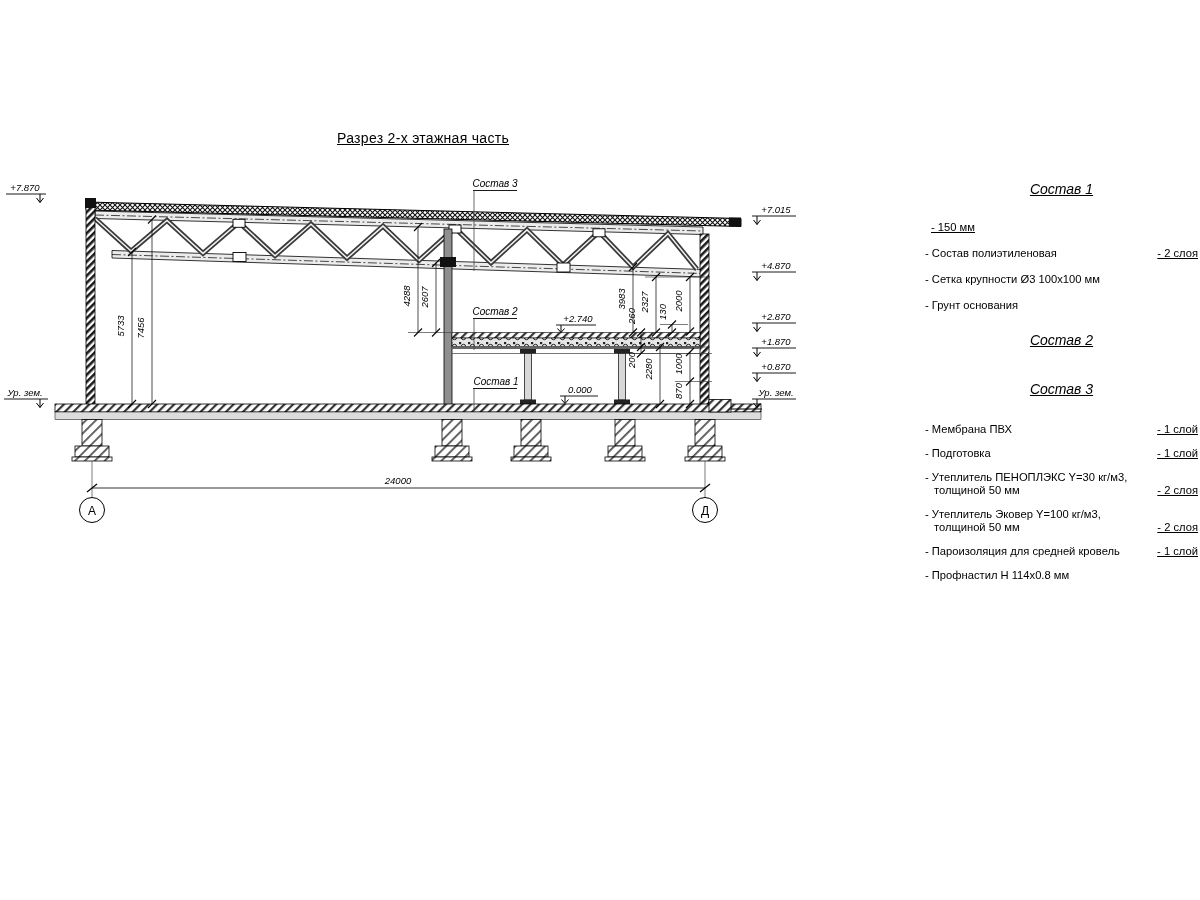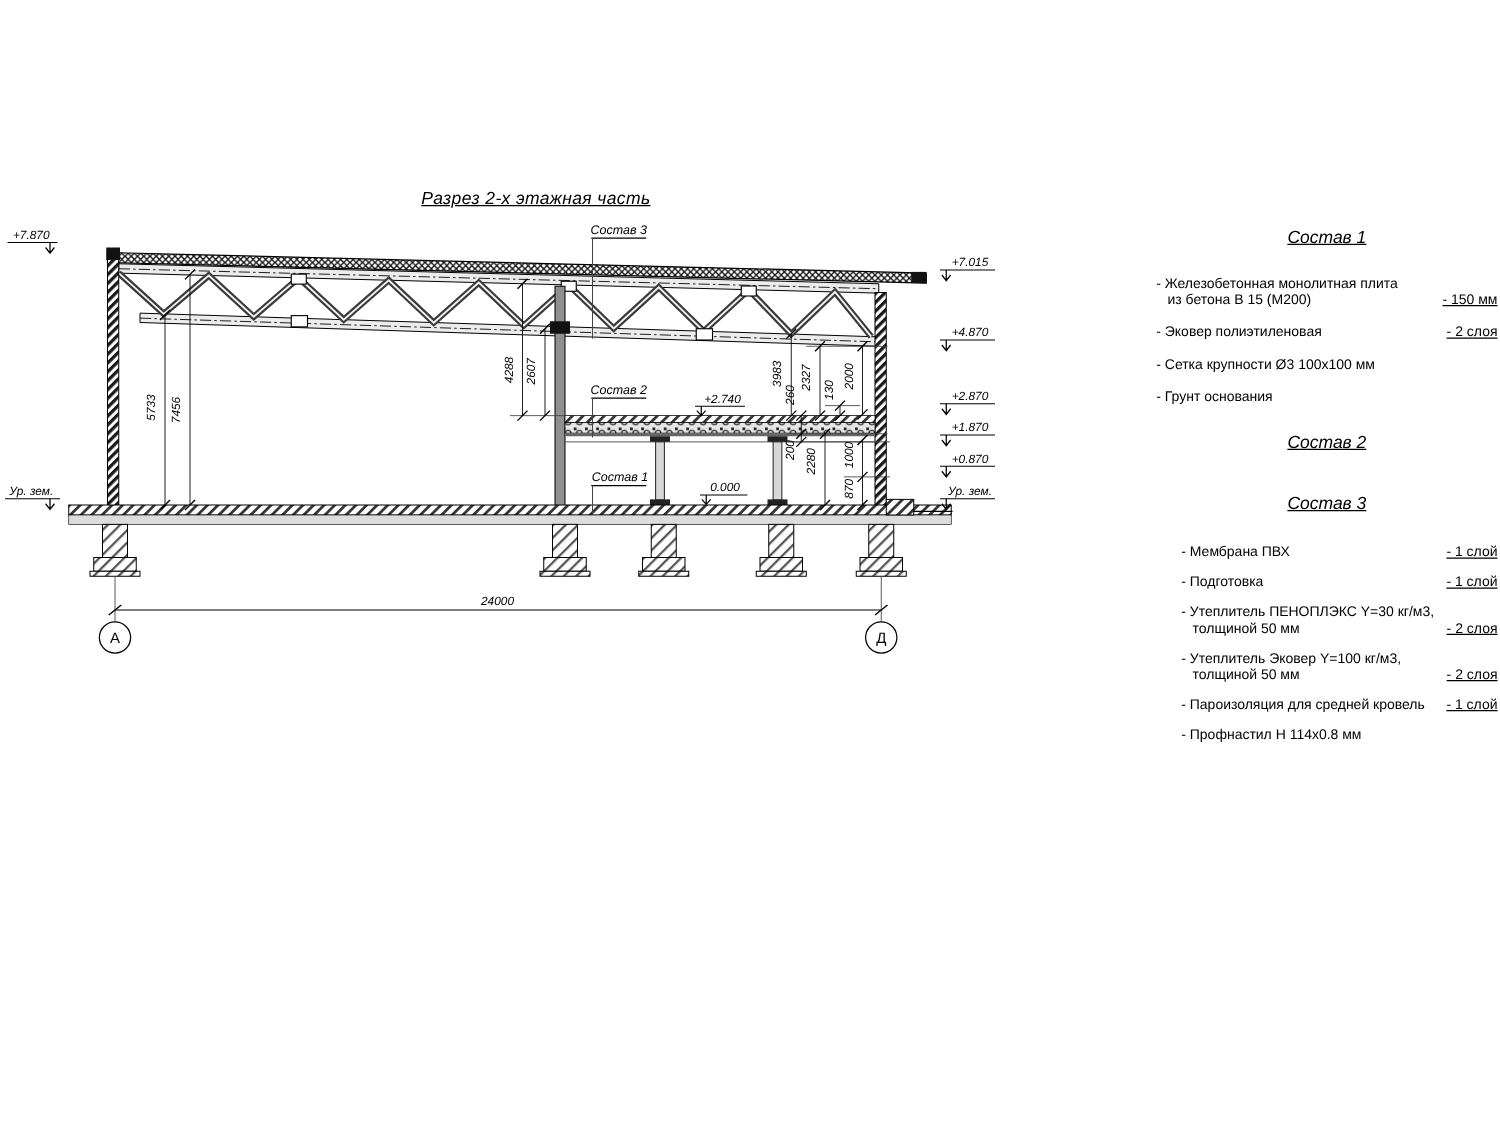--- a/index.html
+++ b/index.html
@@ -1,38 +1,38 @@
 <!DOCTYPE html>
 <html><head>
 <meta charset="utf-8">
 <style>
   html,body{margin:0;padding:0;background:#fff;}
   body{width:1200px;height:900px;position:relative;overflow:hidden;
        font-family:"Liberation Sans",sans-serif;color:#000;}
-  .title{position:absolute;left:337px;top:130px;font-size:14px;font-style:italic;
-         text-decoration:underline;letter-spacing:.3px;margin-top:20px;}
+  .title{position:absolute;left:337px;top:130px;font-size:14px;
+         text-decoration:underline;letter-spacing:.3px;}
   svg{position:absolute;left:0;top:0;}
   svg text{font-family:"Liberation Sans",sans-serif;font-style:italic;fill:#000;}
   .dimtxt{font-size:9.5px;}
   .elevtxt{font-size:9.5px;}
   .callout{font-size:10px;}
   .axistxt{font-size:12px;font-style:normal;}
   
   .panels{position:absolute;left:925px;top:181px;width:273px;}
   .panel-heading{text-align:center;font-size:14px;font-style:italic;
                  text-decoration:underline;}
   .panel-items{margin-top:24px;}
   .row{display:flex;justify-content:space-between;align-items:flex-end;
        margin-bottom:13px;font-size:11.2px;line-height:13px;}
   .lbl{white-space:pre-line;padding-left:9px;text-indent:-9px;max-width:205px;}
   .val{white-space:nowrap;padding-left:6px;text-decoration:underline;}
   .panel2{margin-top:20px;}
   .panel2 .panel-items{margin-top:26px;}
   .panel3{margin-top:33px;}
-  .panel3 .panel-items{margin-top:26px;margin-left:20px;}
+  .panel3 .panel-items{margin-top:26px;}
   .panel3 .row{margin-bottom:11px;}
 </style>
 </head>
 <body>
 
 <div class="title">Разрез 2-х этажная часть</div>
 
 <svg width="880" height="580" viewBox="0 0 880 580">
   <defs>
     <pattern id="pWall" width="5" height="5" patternTransform="rotate(45)" patternUnits="userSpaceOnUse">
@@ -296,26 +296,24 @@
       <line x1="474" y1="388.5" x2="474" y2="411" stroke="#444" stroke-width="0.8"></line>
     </g>
   </g>
 </svg>
 
 <div class="panels">
     <div class="panel panel1">
       <div class="panel-heading">Состав 1</div>
       <div class="panel-items">
         <div class="row">
-          <span class="lbl">- Железобетонная  монолитная плита
-из бетона В 15 (М200)</span>
           <span class="val">- 150 мм</span>
         </div>
         <div class="row">
-          <span class="lbl">- Эковер полиэтиленовая</span>
+          <span class="lbl">- Состав полиэтиленовая</span>
           <span class="val">-  2 слоя</span>
         </div>
         <div class="row">
           <span class="lbl">- Сетка крупности Ø3 100х100 мм</span>
         </div>
         <div class="row">
           <span class="lbl">- Грунт основания</span>
         </div>
       </div>
     </div>

